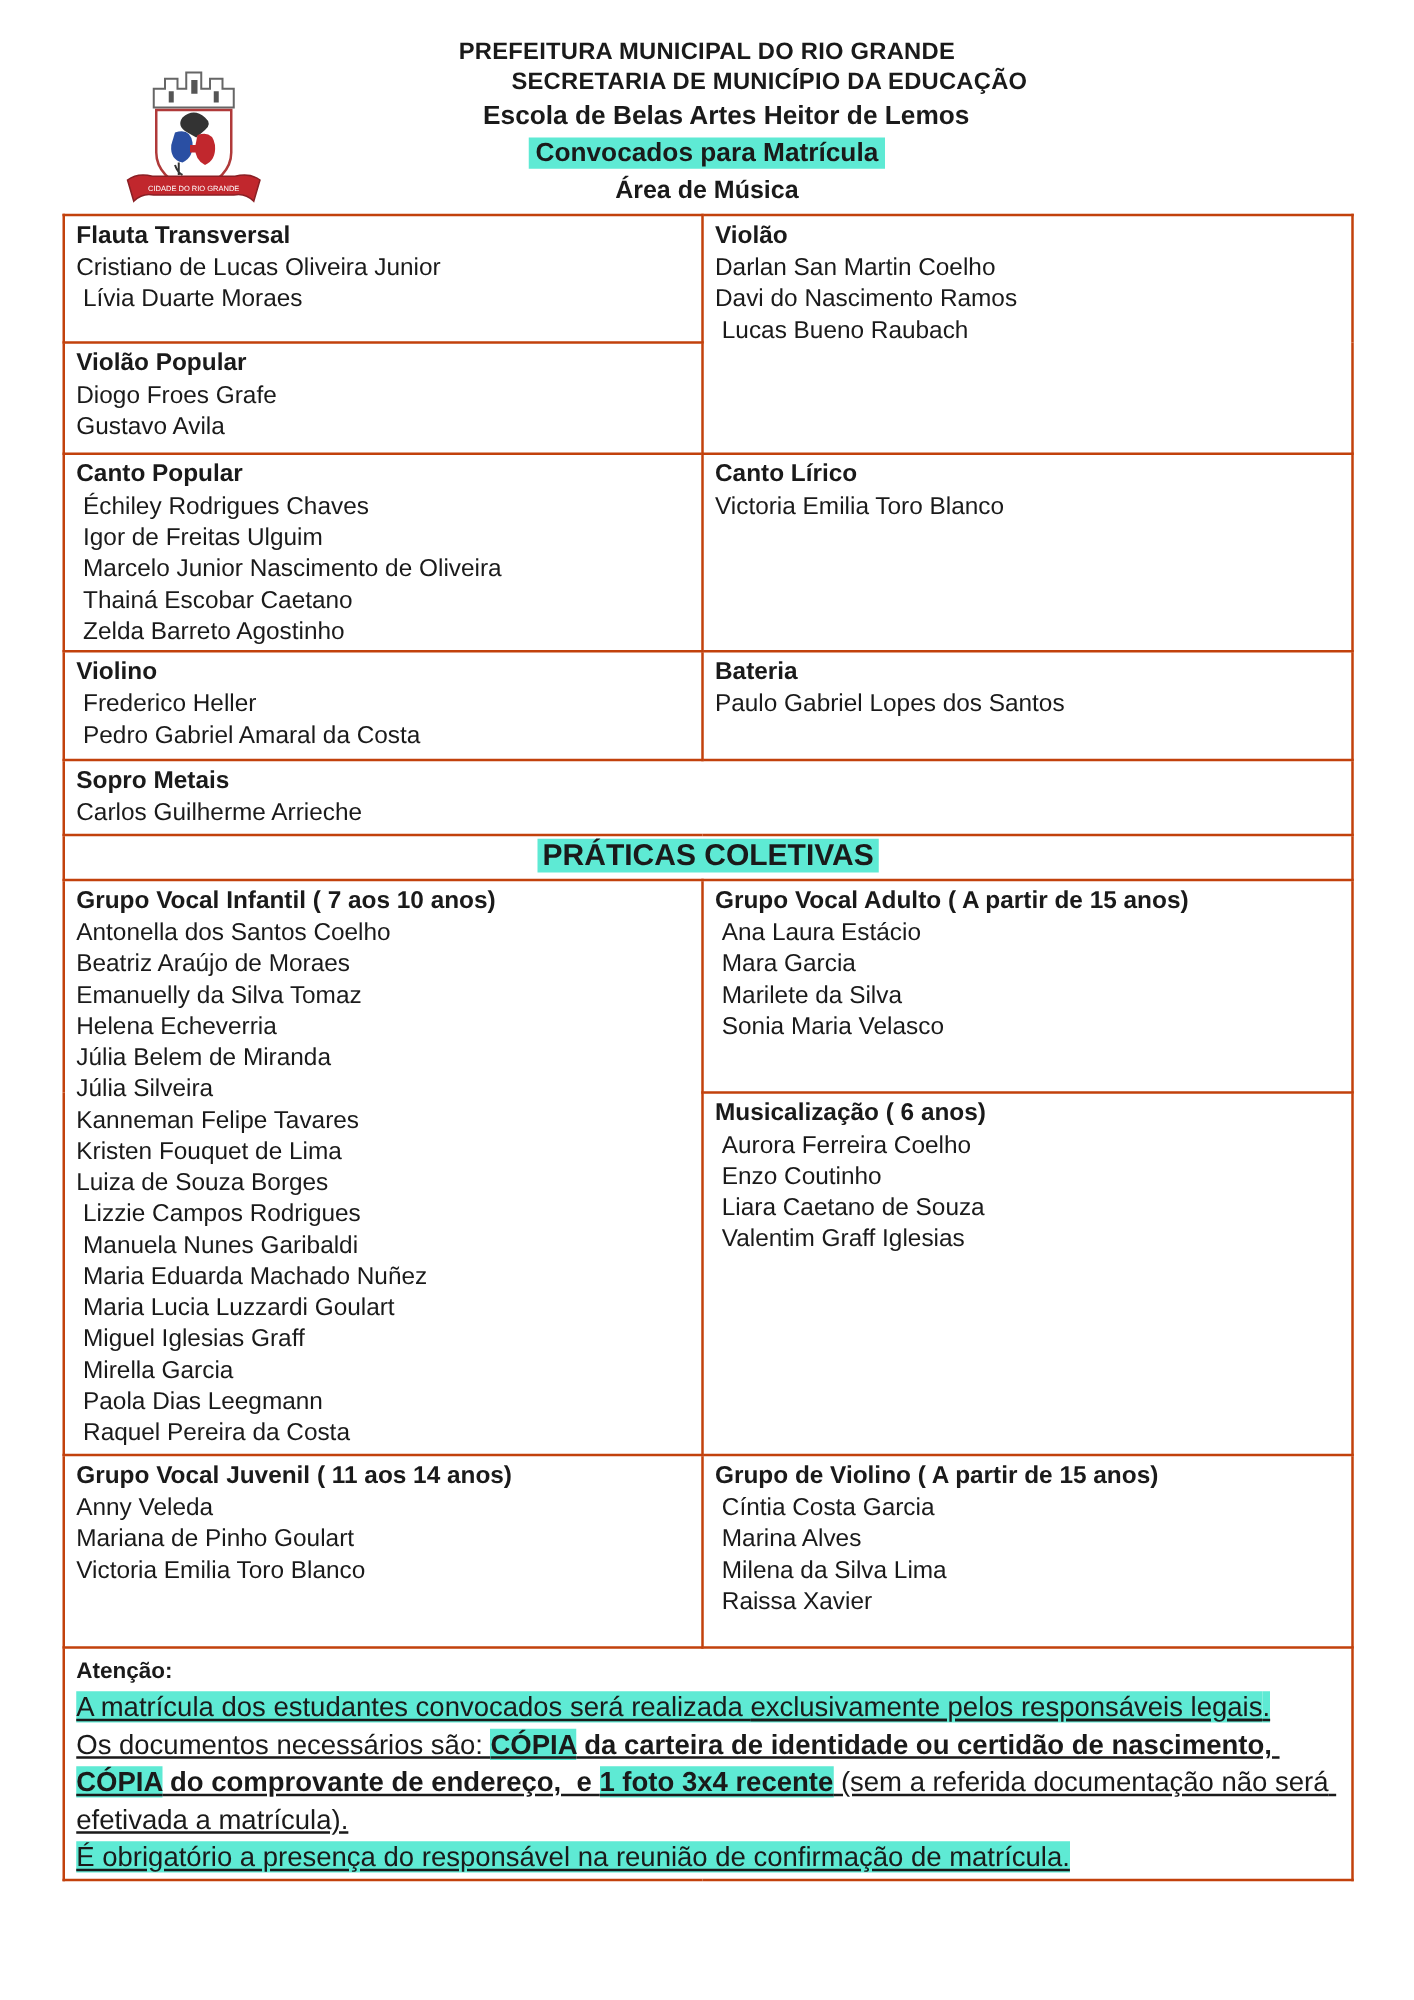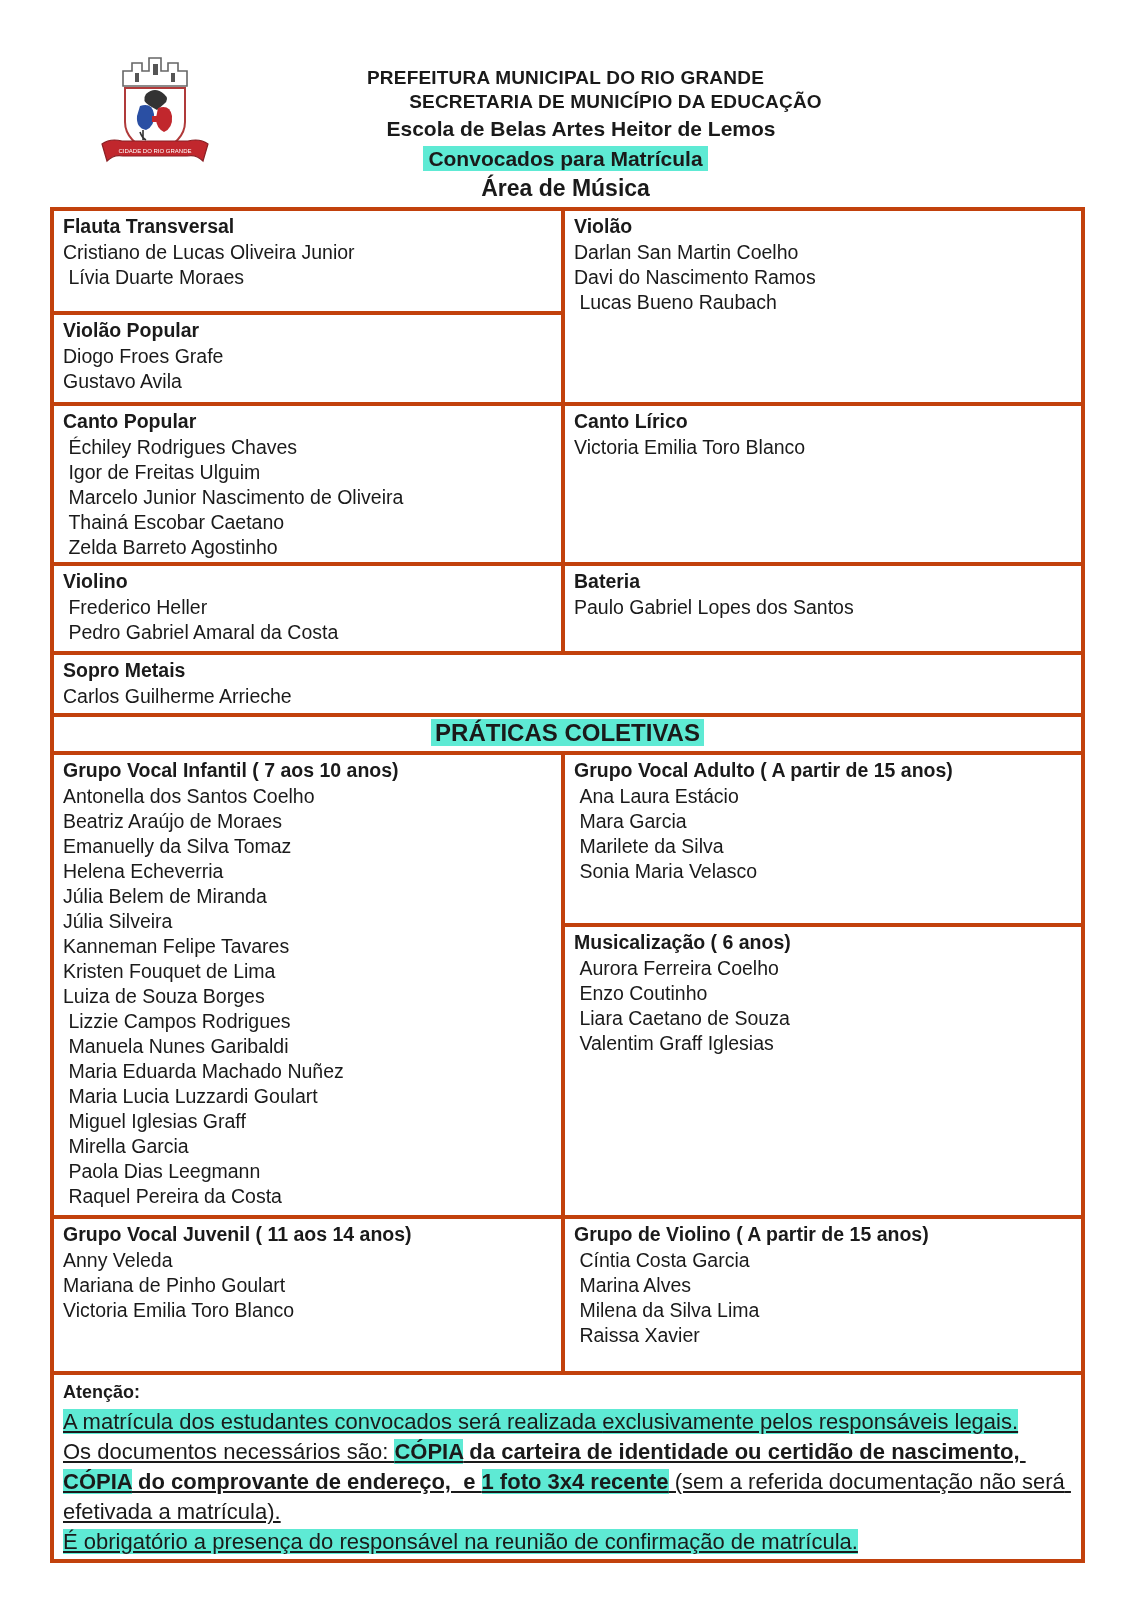--- a/index.html
+++ b/index.html
@@ -1,34 +1,34 @@
 <!DOCTYPE html>
 <html lang="pt"><head>
 <meta charset="utf-8">
 <style>
   html,body { margin:0; padding:0; background:#ffffff; }
   body { font-family:"Liberation Sans", sans-serif; color:#1a1a1a; }
   .page { position:relative; width:1131px; height:1600px; background:#fff; overflow:hidden; }
 
   
-  .header { padding-top:66px; text-align:center; }
+  .header { padding-top:30px; text-align:center; }
   .h-line1, .h-line2 { font-weight:bold; font-size:19px; line-height:24px; letter-spacing:0.2px; }
   .h-line2 { position:relative; left:50px; }
   .h-school { font-weight:bold; font-size:21px; line-height:30px;margin-left:31px; }
   .h-call   { font-weight:bold; font-size:21px; line-height:30px; }
-  .h-area   { font-weight:bold; font-size:23px; line-height:29px; }
+  .h-area   { font-weight:bold; font-size:20px; line-height:29px; }
   .h-date   { font-weight:bold; font-size:24px; line-height:33px; }
   .hl { background:#5eead4; }
   .h-call .hl, .h-date .hl { padding:1px 5px; }
 
   .logo { position:absolute; top:44px; left:94px; width:122px; height:134px; }
 
   
   table.doc { border-collapse:collapse; margin:4px 0 0 50px; width:1031px; table-layout:fixed; }
-  table.doc td { border:4px solid #c2410c; vertical-align:top; padding:2px 9px; overflow:hidden; }
+  table.doc td { border:2px solid #c2410c; vertical-align:top; padding:2px 9px; overflow:hidden; }
   .cell-title { font-weight:bold; font-size:19.5px; line-height:27px; }
   .name-line  { font-size:19.5px; line-height:25px; white-space:pre-wrap; }
 
   .collective-cell { text-align:center; padding:2px 0 3px 0; }
   .collective-cell .hl { font-size:24px; font-weight:bold; padding:0 4px; }
 
   .att-cell  { padding:4px 10px 6px 9px; }
   .att-title { font-weight:bold; font-size:18px; line-height:30px; }
   .att-line  { font-size:22px; line-height:30px;text-decoration:underline; }
   .pre  { white-space:pre-wrap; }

